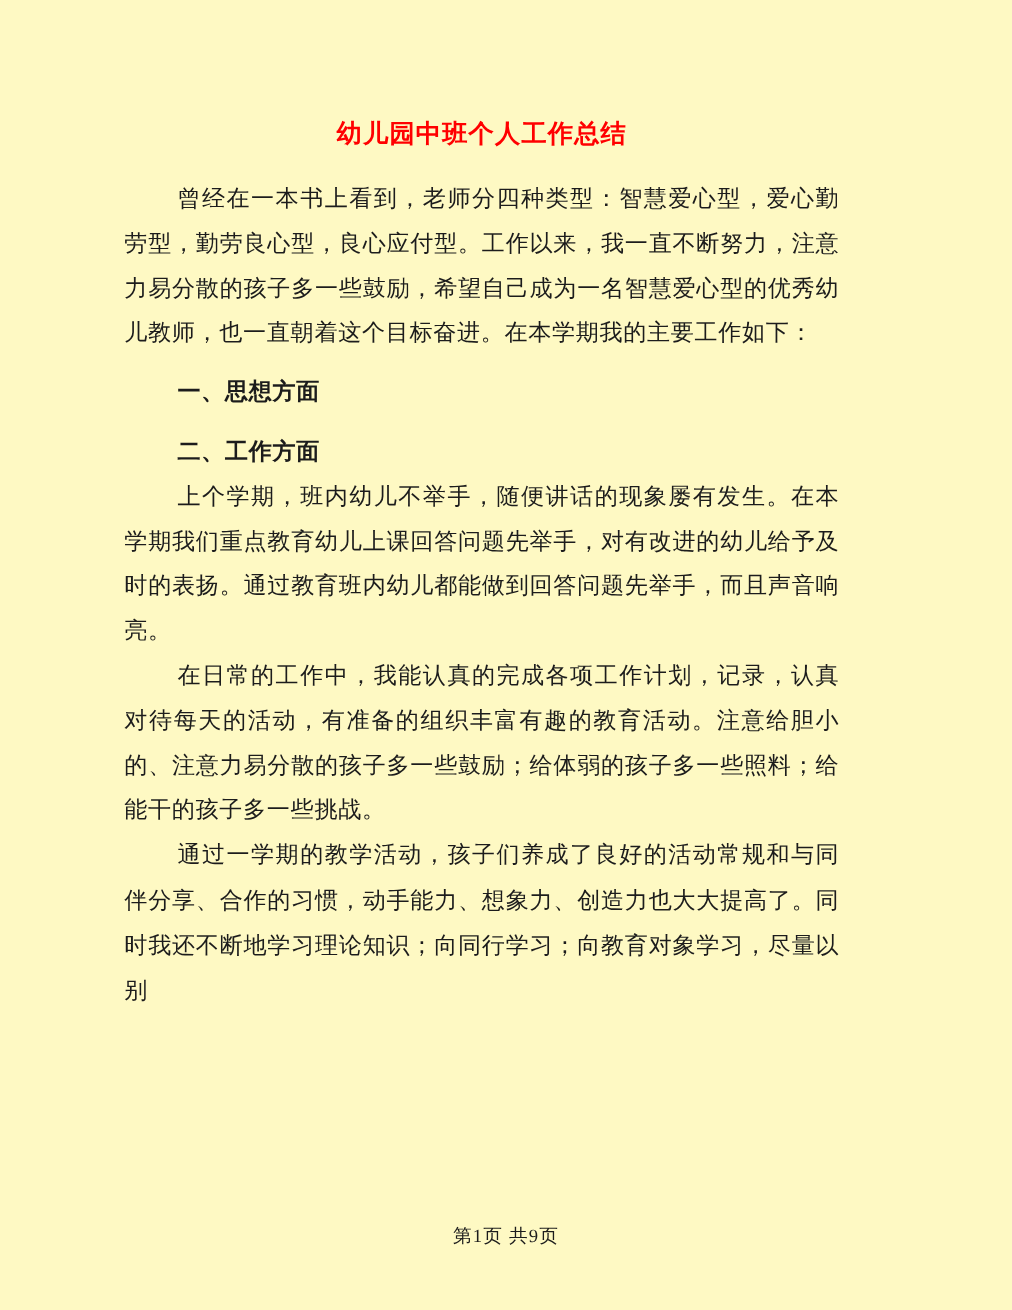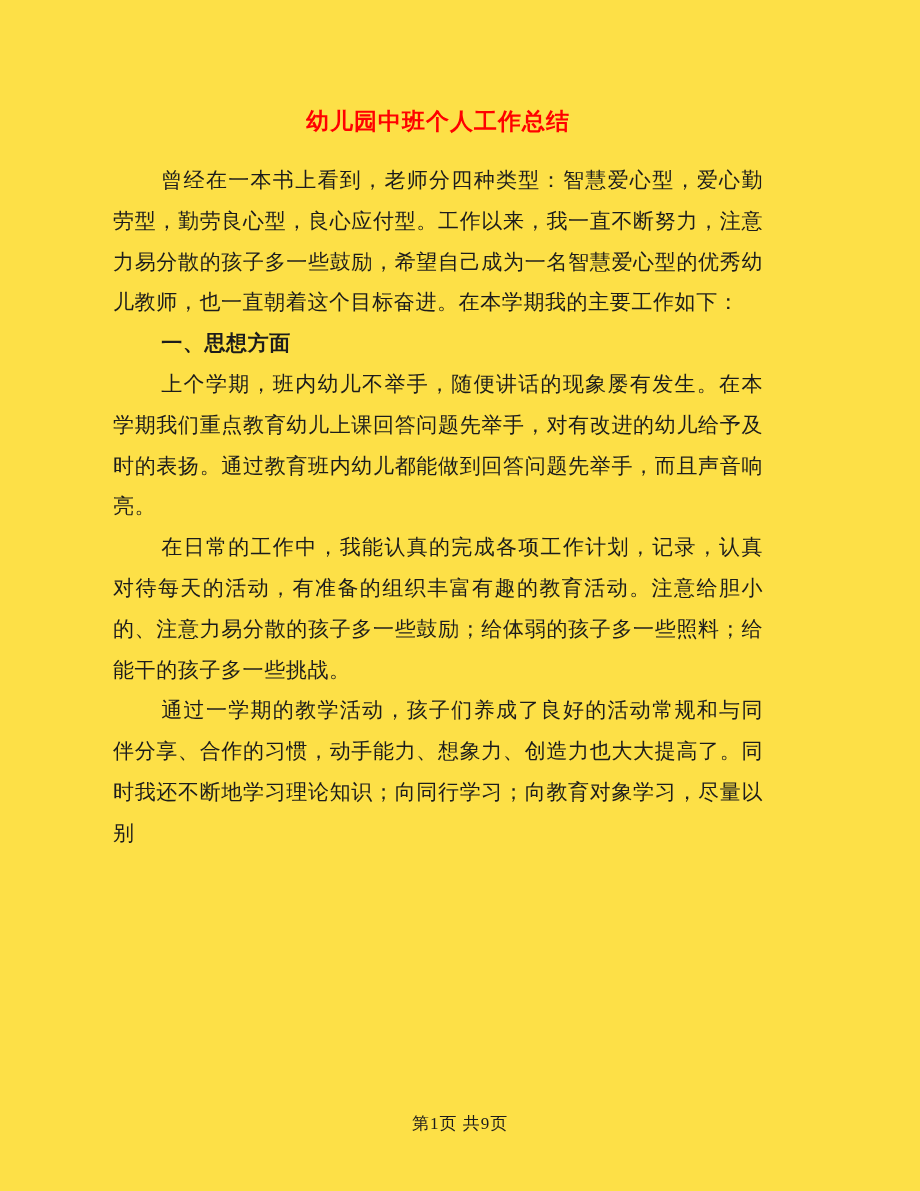--- a/index.html
+++ b/index.html
@@ -4,21 +4,21 @@
 <style>
   html, body {
     margin: 0;
     padding: 0;
     background: #ffffff;
   }
   .page {
     position: relative;
     width: 920px;
     height: 1191px;
-    background: #fde047;
+    background: #fef9c3;
     overflow: hidden;
     font-family: "Liberation Serif", "DejaVu Serif", serif;
     color: #1c1c1c;
   }
   .content {
     position: absolute;
     left: 113px;
     top: 104px;
     width: 650px;
   }
@@ -36,20 +36,21 @@
     line-height: 40.8px;
     letter-spacing: 0.6px;
     text-align: justify;
     text-justify: inter-character;
     text-indent: 2.3em;
     word-break: break-all;
   }
   .heading {
     font-weight: bold;
     text-align: left;
+    margin-top: 13px;
   }
   .footer {
     position: absolute;
     left: 0;
     top: 1112px;
     width: 100%;
     text-align: center;
     font-size: 17px;
     letter-spacing: 1px;
     color: #1c1c1c;
@@ -57,20 +58,21 @@
 </style>
 </head>
 <body>
 
 <div class="page">
   <div class="content">
     <h1 class="doc-title" style="color: rgb(255, 0, 0);">幼儿园中班个人工作总结</h1>
     <div id="doc-body">
         <p class="para">曾经在一本书上看到，老师分四种类型：智慧爱心型，爱心勤劳型，勤劳良心型，良心应付型。工作以来，我一直不断努力，注意力易分散的孩子多一些鼓励，希望自己成为一名智慧爱心型的优秀幼儿教师，也一直朝着这个目标奋进。在本学期我的主要工作如下：</p>
         <p class="heading">一、思想方面</p>
+        <p class="heading">二、工作方面</p>
         <p class="para">上个学期，班内幼儿不举手，随便讲话的现象屡有发生。在本学期我们重点教育幼儿上课回答问题先举手，对有改进的幼儿给予及时的表扬。通过教育班内幼儿都能做到回答问题先举手，而且声音响亮。</p>
         <p class="para">在日常的工作中，我能认真的完成各项工作计划，记录，认真对待每天的活动，有准备的组织丰富有趣的教育活动。注意给胆小的、注意力易分散的孩子多一些鼓励；给体弱的孩子多一些照料；给能干的孩子多一些挑战。</p>
         <p class="para">通过一学期的教学活动，孩子们养成了良好的活动常规和与同伴分享、合作的习惯，动手能力、想象力、创造力也大大提高了。同时我还不断地学习理论知识；向同行学习；向教育对象学习，尽量以别</p>
       </div>
   </div>
   <div class="footer">
     <span>第1页 共9页</span>
   </div>
 </div>
 

